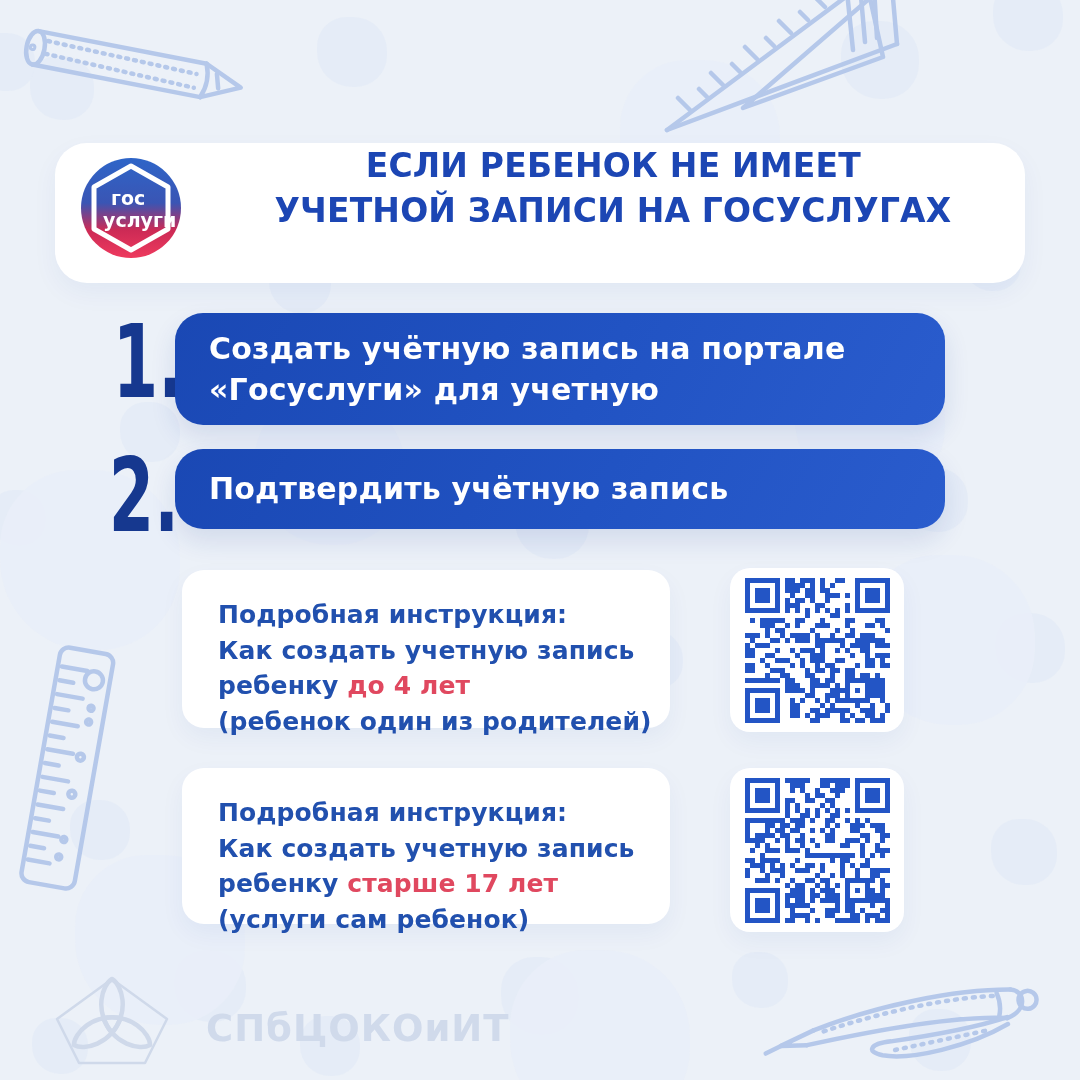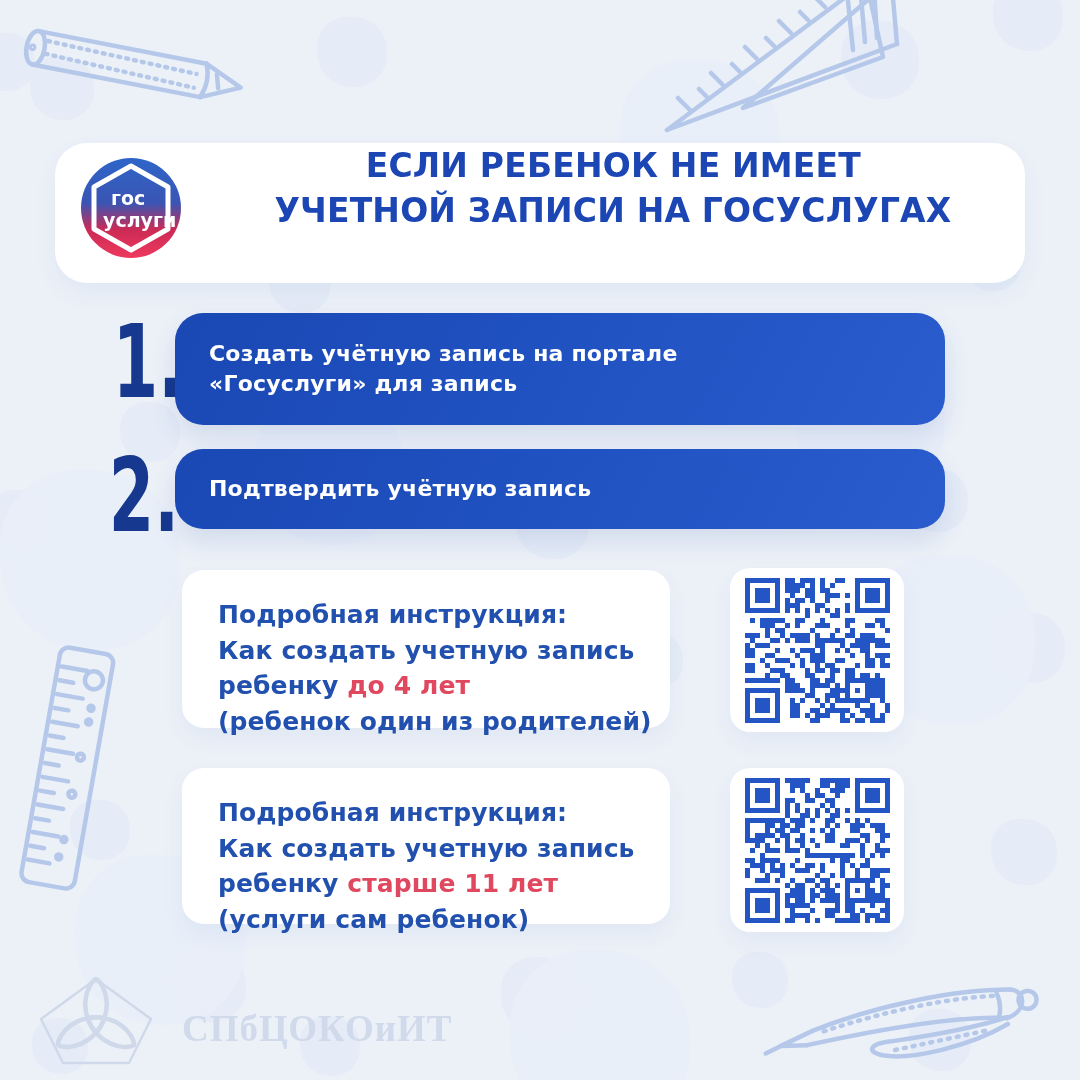--- a/index.html
+++ b/index.html
@@ -42,21 +42,21 @@
     transform:scale(.68,1.05);transform-origin:center top;
   }
   .step-btn{
     position:absolute;left:175px;width:770px;border-radius:28px;
     background:linear-gradient(118deg,#1a48b4 0%,#2153c3 55%,#2a5ccd 100%);
     color:#ffffff;display:flex;flex-direction:column;justify-content:center;
     padding-left:34px;box-sizing:border-box;
     box-shadow:0 12px 26px rgba(23,58,150,0.12);
   }
   .step-btn .btn-line{
-    font-weight:700;font-size:22px;line-height:1.38;letter-spacing:.2px;
+    font-weight:700;font-size:30px;line-height:1.38;letter-spacing:.2px;
   }
   #step1-btn{top:313px;height:112px;}
   #step2-btn{top:449px;height:80px;}
   #step1-num{left:100px;top:312px;}
   #step2-num{left:96px;top:446px;}
   .btn-line:empty{display:none;}
 
   
   .info-card{
     position:absolute;left:182px;width:488px;background:#ffffff;border-radius:22px;
@@ -73,21 +73,21 @@
   .qr-card{
     position:absolute;left:730px;width:174px;height:164px;background:#ffffff;border-radius:20px;
     display:flex;align-items:center;justify-content:center;
     box-shadow:0 10px 24px rgba(27,63,150,0.05);
   }
   #qr-card-1{top:568px;}
   #qr-card-2{top:768px;}
 
   
   .footer{
-    position:absolute;left:32px;top:975px;display:flex;align-items:center;gap:22px;font-family:Liberation Serif, serif;
+    position:absolute;left:48px;top:975px;display:flex;align-items:center;gap:30px;
   }
   .triquetra{width:128px;height:96px;}
   .triquetra path,.triquetra polygon{fill:none;stroke:#cfd9ea;stroke-linejoin:round;stroke-linecap:round;}
   .watermark-text{
     color:#d0daeb;font-weight:700;font-size:37px;letter-spacing:1px;margin-top:10px;
   }
 </style>
 </head>
 <body>
 
@@ -201,21 +201,21 @@
     </div>
     <div class="title-wrap">
       <div class="title-line">ЕСЛИ РЕБЕНОК НЕ ИМЕЕТ</div>
       <div class="title-line">УЧЕТНОЙ ЗАПИСИ НА ГОСУСЛУГАХ</div>
     </div>
   </div>
 
   <div class="step-number" id="step1-num">1.</div>
   <div class="step-btn" id="step1-btn">
     <div class="btn-line">Создать учётную запись на портале</div>
-    <div class="btn-line">«Госуслуги» для запись</div>
+    <div class="btn-line">«Госуслуги» для учетную</div>
   </div>
 
   <div class="step-number" id="step2-num">2.</div>
   <div class="step-btn" id="step2-btn">
     <div class="btn-line">Подтвердить учётную запись</div>
 
   </div>
 
   <div class="info-card" id="info-card-1">
     <div class="info-line">Подробная инструкция:</div>
@@ -638,21 +638,21 @@
         <rect x="117" y="142" width="5" height="5" fill="#2355c5"></rect>
         <rect x="127" y="142" width="5" height="5" fill="#2355c5"></rect>
         <rect x="132" y="142" width="5" height="5" fill="#2355c5"></rect>
         <rect x="137" y="142" width="5" height="5" fill="#2355c5"></rect>
       </svg>
     </div>
 
   <div class="info-card" id="info-card-2">
     <div class="info-line">Подробная инструкция:</div>
     <div class="info-line">Как создать учетную запись</div>
-    <div class="info-line"><span>ребенку </span><span class="hl-red">старше 11 лет</span></div>
+    <div class="info-line"><span>ребенку </span><span class="hl-red">старше 17 лет</span></div>
     <div class="info-line">(услуги сам ребенок)</div>
   </div>
   <div class="qr-card" id="qr-card-2">
       <svg width="149" height="149" viewBox="0 0 149 149">
         <rect x="2" y="2" width="5" height="5" fill="#2355c5"></rect>
         <rect x="7" y="2" width="5" height="5" fill="#2355c5"></rect>
         <rect x="12" y="2" width="5" height="5" fill="#2355c5"></rect>
         <rect x="17" y="2" width="5" height="5" fill="#2355c5"></rect>
         <rect x="22" y="2" width="5" height="5" fill="#2355c5"></rect>
         <rect x="27" y="2" width="5" height="5" fill="#2355c5"></rect>

